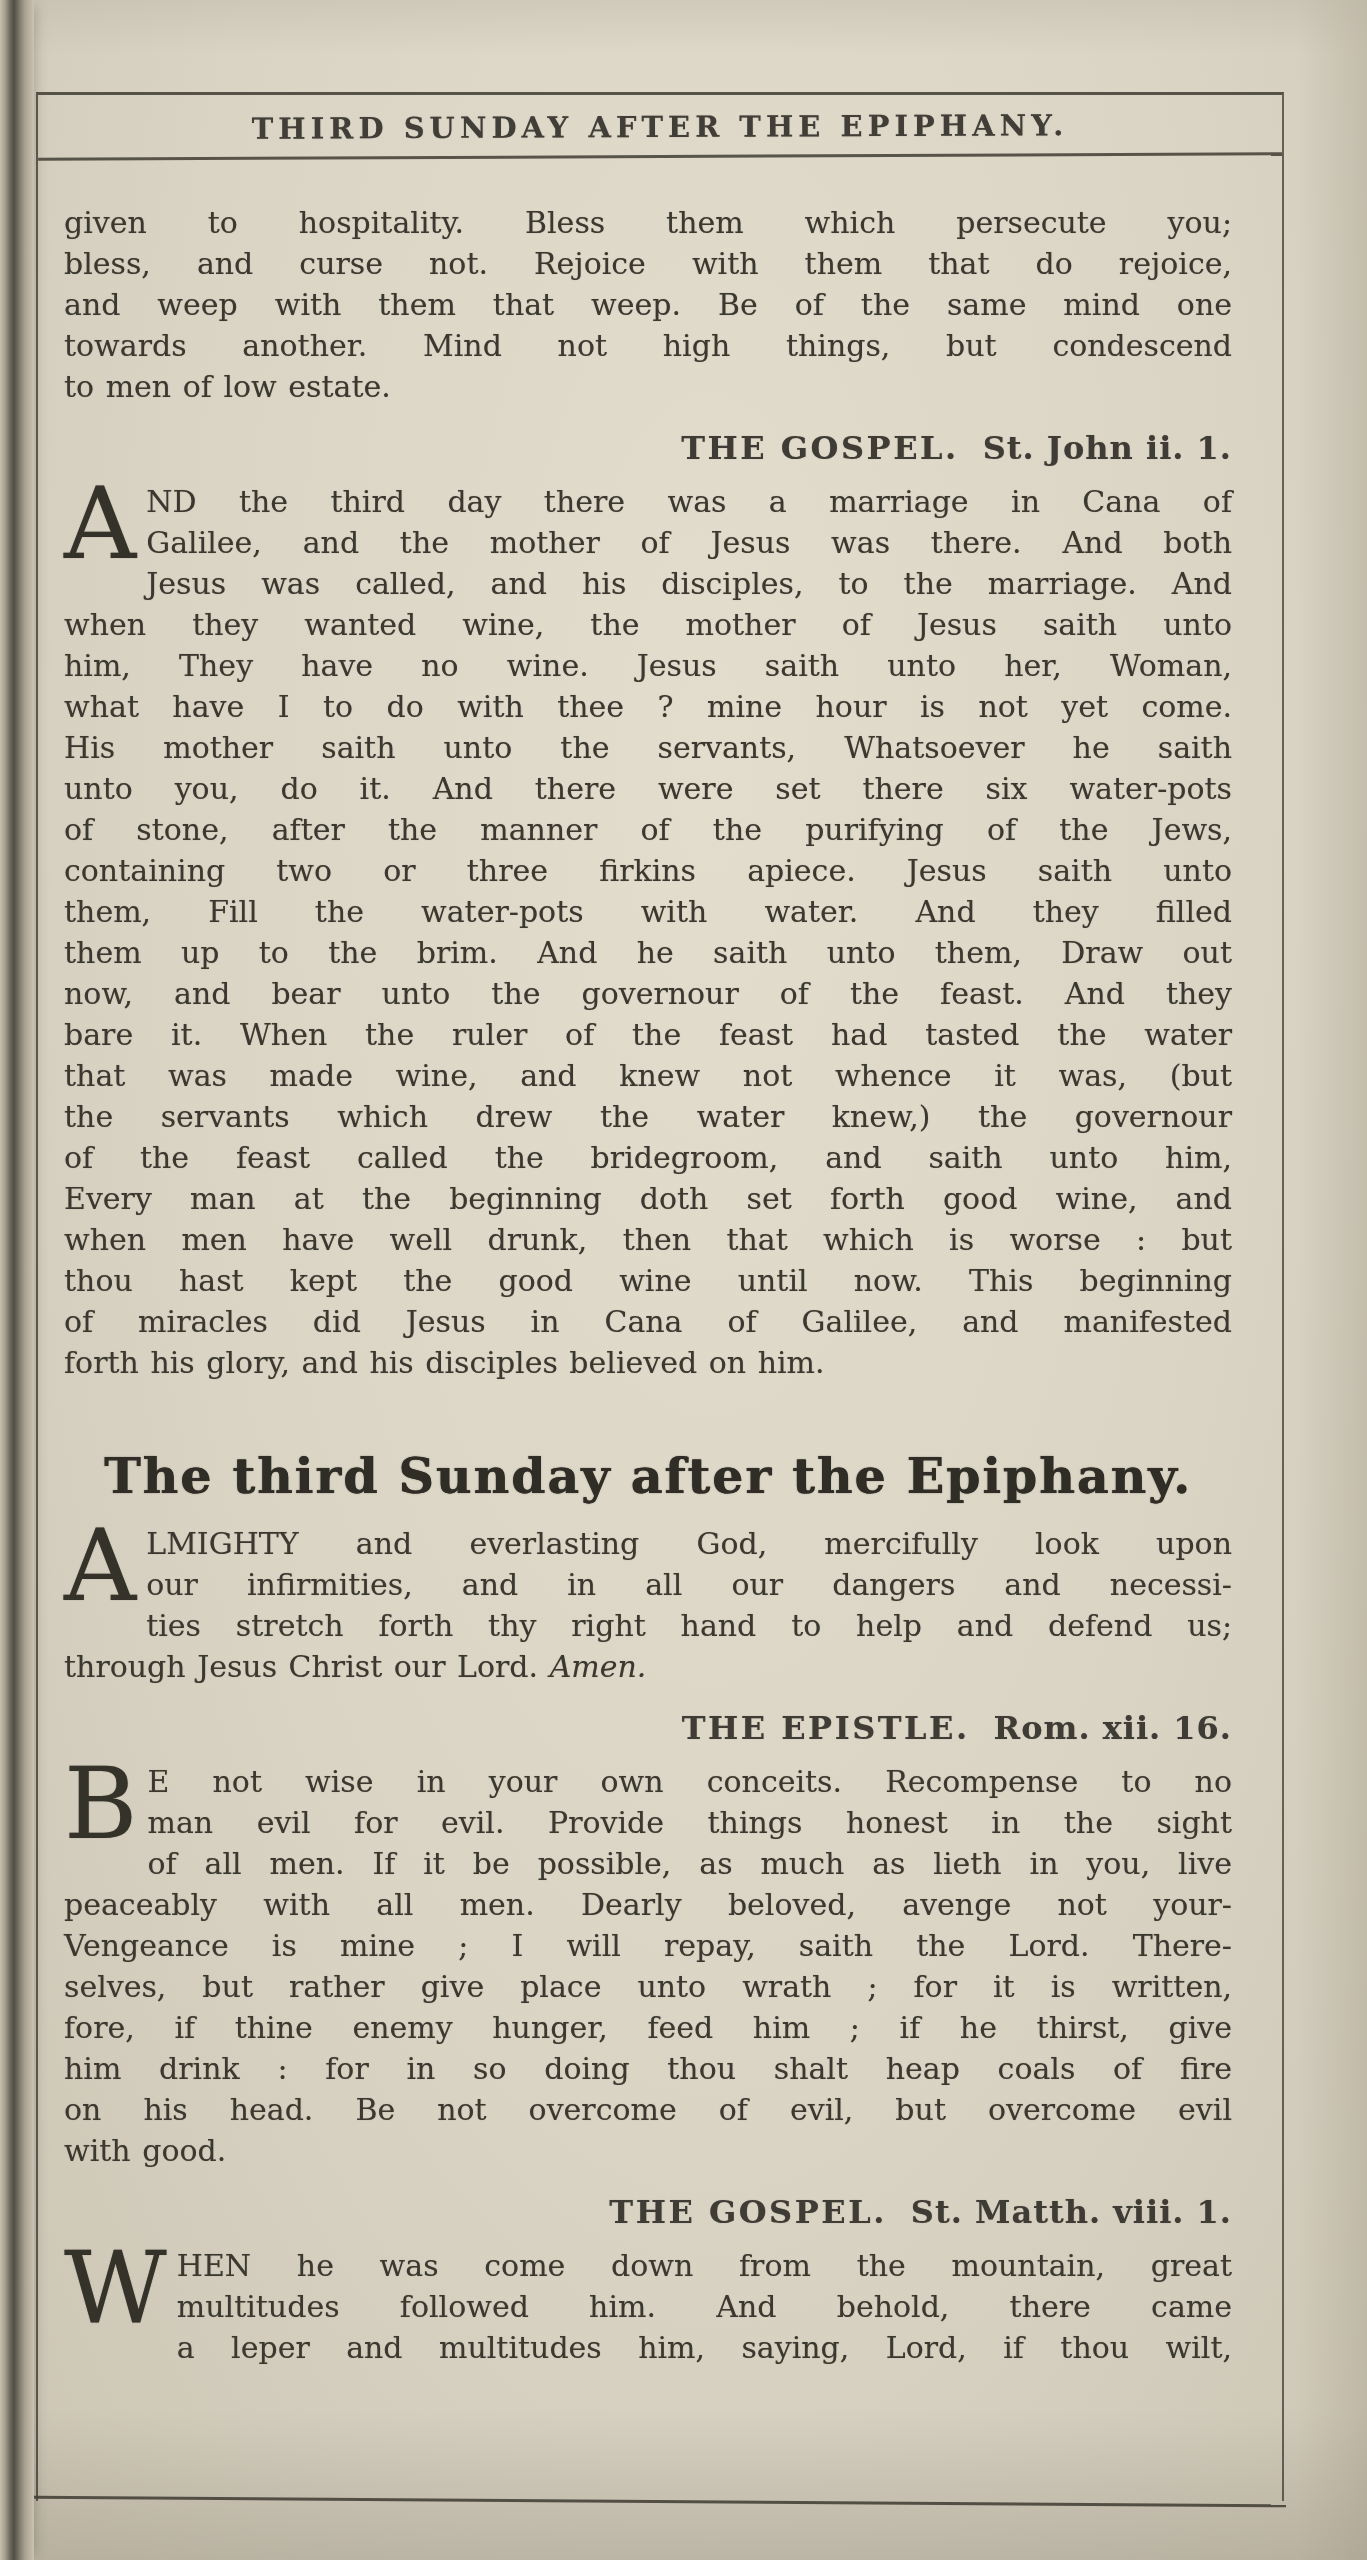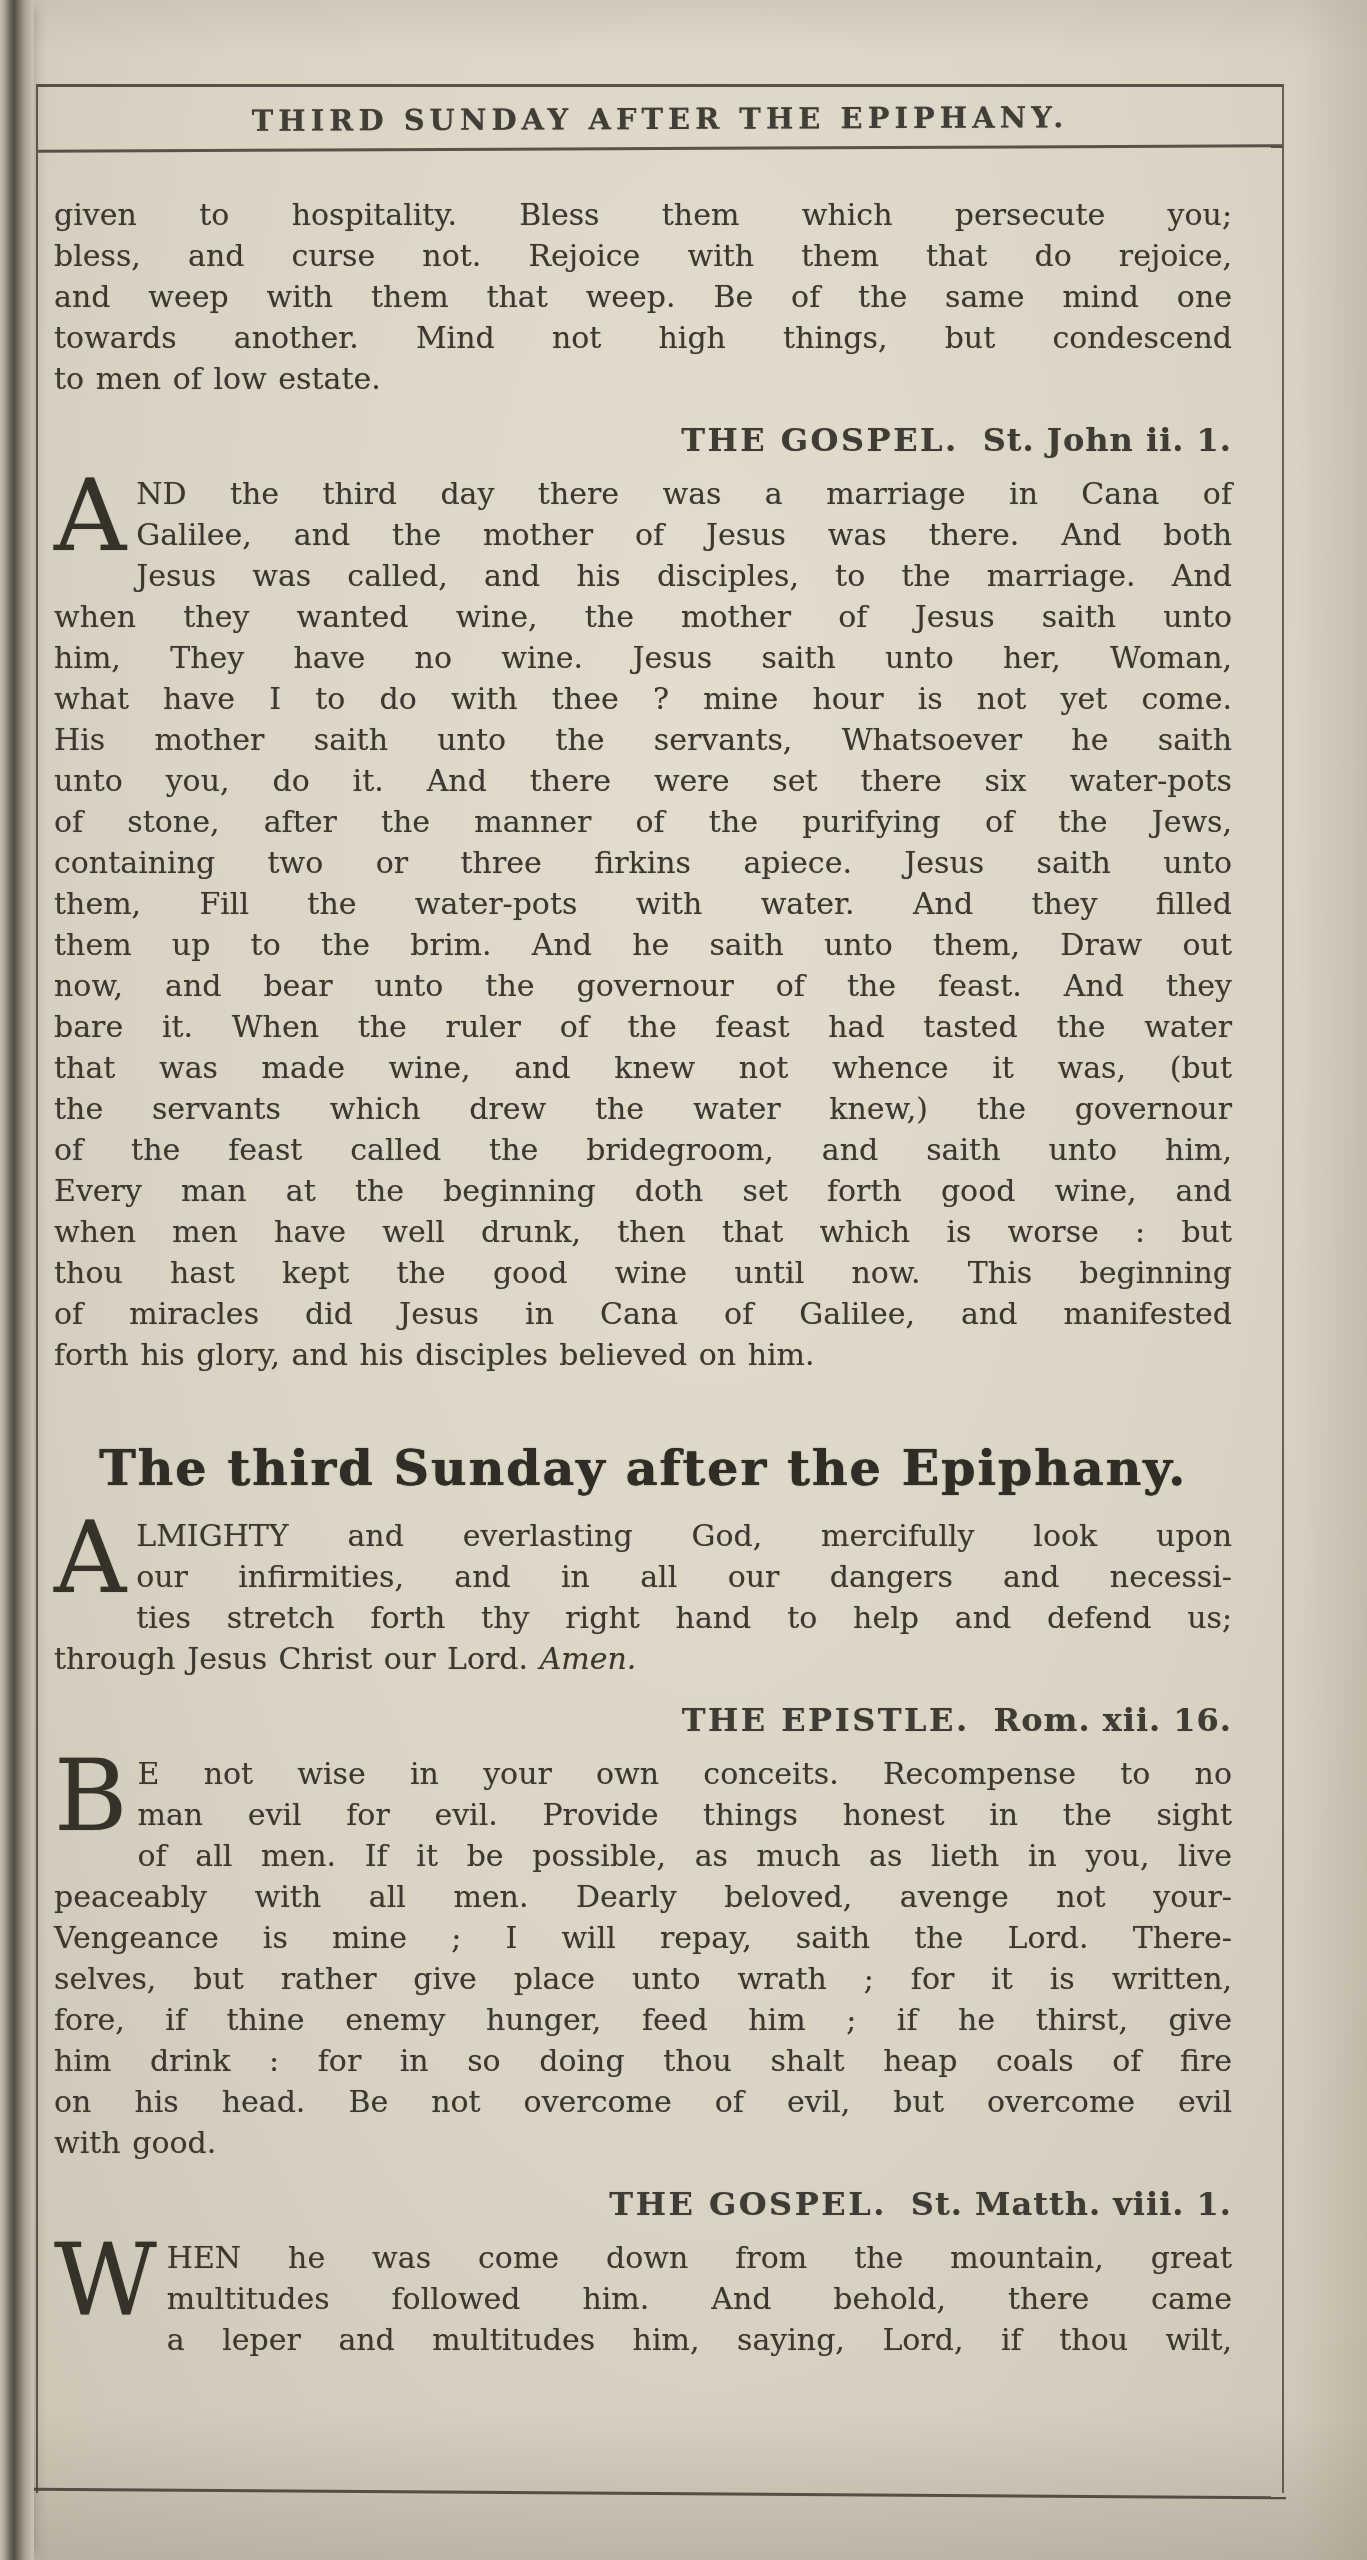--- a/index.html
+++ b/index.html
@@ -16,35 +16,35 @@
       linear-gradient(0deg, rgba(148,141,125,.38) 0px, rgba(148,141,125,0) 150px),
       radial-gradient(ellipse at 52% 30%, #e3ddce 0%, #dad4c5 55%, #ccc5b4 100%);
     color:#3a382f;
   }
   .gutter{
     position:absolute;left:0;top:0;bottom:0;width:34px;
     background:linear-gradient(90deg,#c7c0af 0px,#a7a091 5px,#6f6a5e 10px,#504d44 14px,#7c7669 19px,#a9a292 25px,#cbc4b3 34px);
     box-shadow:6px 0 14px -6px rgba(60,57,48,.35);
   }
   .frame{
-    position:absolute;left:36px;top:84px;width:1244px;height:2406px;
+    position:absolute;left:36px;top:92px;width:1244px;height:2406px;
     border-top:3px solid rgba(68,65,56,.88);
     border-left:2px solid rgba(68,65,56,.82);
     border-right:2px solid rgba(68,65,56,.78);
   }
   .headband{
     border-bottom:3px solid rgba(68,65,56,.88);
     padding:15px 0 11px;
     transform:rotate(-0.25deg);
   }
   .runhead{
     text-align:center;font-size:29px;font-weight:bold;letter-spacing:5px;
     color:#403e36;text-shadow:0 0 1px rgba(64,62,54,.45);
   }
-  .content{padding:44px 50px 0 16px;}
+  .content{padding:44px 50px 0 26px;}
   .para{margin:0;}
   .para::after{content:"";display:block;clear:both;}
   .pline{
     font-size:30px;line-height:41px;word-spacing:2px;
     text-align:justify;text-align-last:justify;
     text-shadow:0 0 1px rgba(56,54,47,.35);
   }
   .pline.plast{text-align-last:left;}
   .drop{
     float:left;font-size:100px;line-height:80px;

